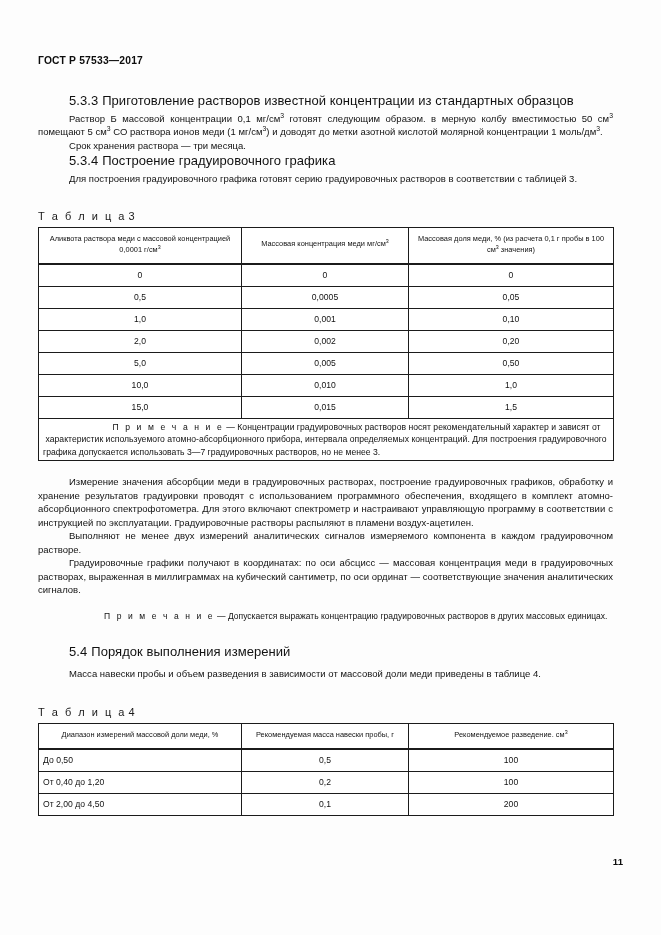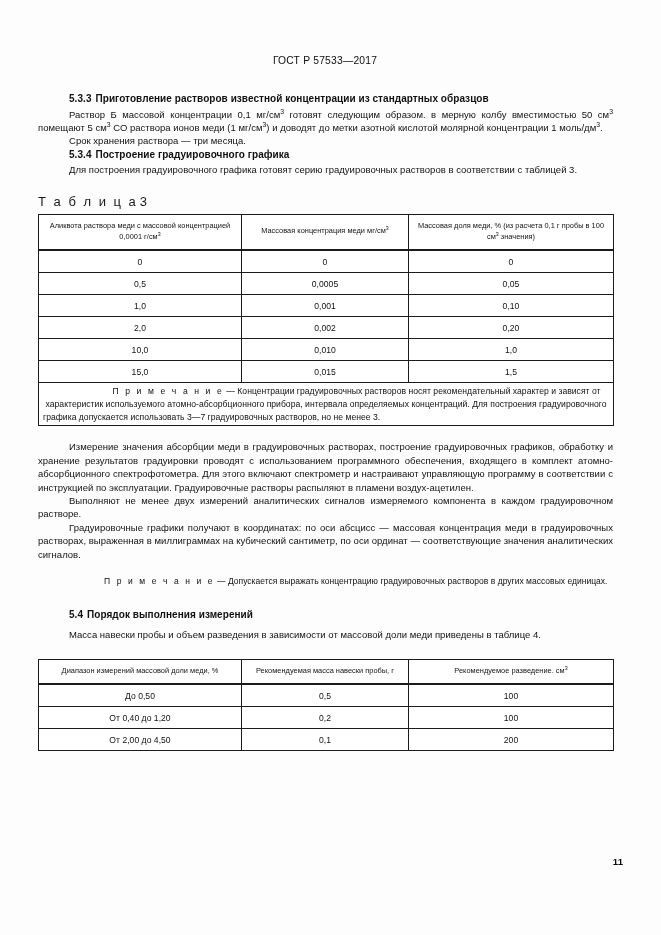--- a/index.html
+++ b/index.html
@@ -28,33 +28,33 @@
 
   .content {
     position: absolute;
     left: 38px;
     top: 55px;
     width: 575px;
   }
 
   
   .doc-header {
-    text-align: center;
+    text-align: left;
     font-size: 10.3px;
-    font-weight: normal;
+    font-weight: bold;
     letter-spacing: 0.2px;
     color: #0d0d0d;
     margin: 0 0 26px 0;
     padding-right: 1px;
   }
 
   
   .clause-heading {
-    font-size: 10px;
-    font-weight: bold;
+    font-size: 13px;
+    font-weight: normal;
     margin: 0 0 2px 0;
     padding-left: 31px;
     line-height: 1.35;
     letter-spacing: 0.05px;
   }
   .clause-heading .num {
     padding-right: 4px;
   }
 
   .para {
@@ -89,23 +89,23 @@
     text-align-last: left;
     letter-spacing: 0.02px;
   }
   .note-label {
     letter-spacing: 2.1px;
     margin-left: 35px;
   }
 
   
   .table-caption {
-    font-size: 13px;
+    font-size: 11px;
     letter-spacing: 2.0px;
-    margin: 0 0 5px 0;
+    margin: 8px 0 5px 0;
     color: #1a1a1a;
   }
   .table-caption .cap-num {
     letter-spacing: 0;
     padding-left: 2px;
   }
 
   
   table.gost {
     border-collapse: collapse;
@@ -128,21 +128,21 @@
     border-bottom-width: 2px;
   }
   table.gost tbody td {
     font-size: 8.6px;
     text-align: center;
     height: 17px;
     padding: 2px 4px;
     letter-spacing: 0.02px;
   }
   table.gost tbody td.left-cell {
-    text-align: center;
+    text-align: left;
   }
   td.note-cell {
     font-size: 8.0px;
     line-height: 1.46;
     text-align: justify;
     text-align-last: left;
     padding: 5px 8px 6px 8px;
     text-indent: 26px;
     letter-spacing: 0.02px;
   }
@@ -225,20 +225,25 @@
           <td>1,0</td>
           <td>0,001</td>
           <td>0,10</td>
         </tr>
         <tr>
           <td>2,0</td>
           <td>0,002</td>
           <td>0,20</td>
         </tr>
         <tr>
+          <td>5,0</td>
+          <td>0,005</td>
+          <td>0,50</td>
+        </tr>
+        <tr>
           <td>10,0</td>
           <td>0,010</td>
           <td>1,0</td>
         </tr>
         <tr>
           <td>15,0</td>
           <td>0,015</td>
           <td>1,5</td>
         </tr>
         <tr>
@@ -264,20 +269,23 @@
     <div class="clause-heading">
       <span class="num">5.4</span><span>Порядок выполнения измерений</span>
     </div>
 
     <div class="gap-5"></div>
 
     <p class="para justify-full">Масса навески пробы и объем разведения в зависимости от массовой доли меди приведены в таблице 4.</p>
 
     <div class="gap-17"></div>
 
+    <div class="table-caption">
+      <span>Т а б л и ц а</span><span class="cap-num">4</span>
+    </div>
 
     <table class="gost">
       <colgroup>
         <col class="t4-c1">
           <col class="t4-c2">
           <col class="t4-c3">
       </colgroup>
       <thead>
         <tr>
           <th>Диапазон измерений массовой доли меди, %</th>

